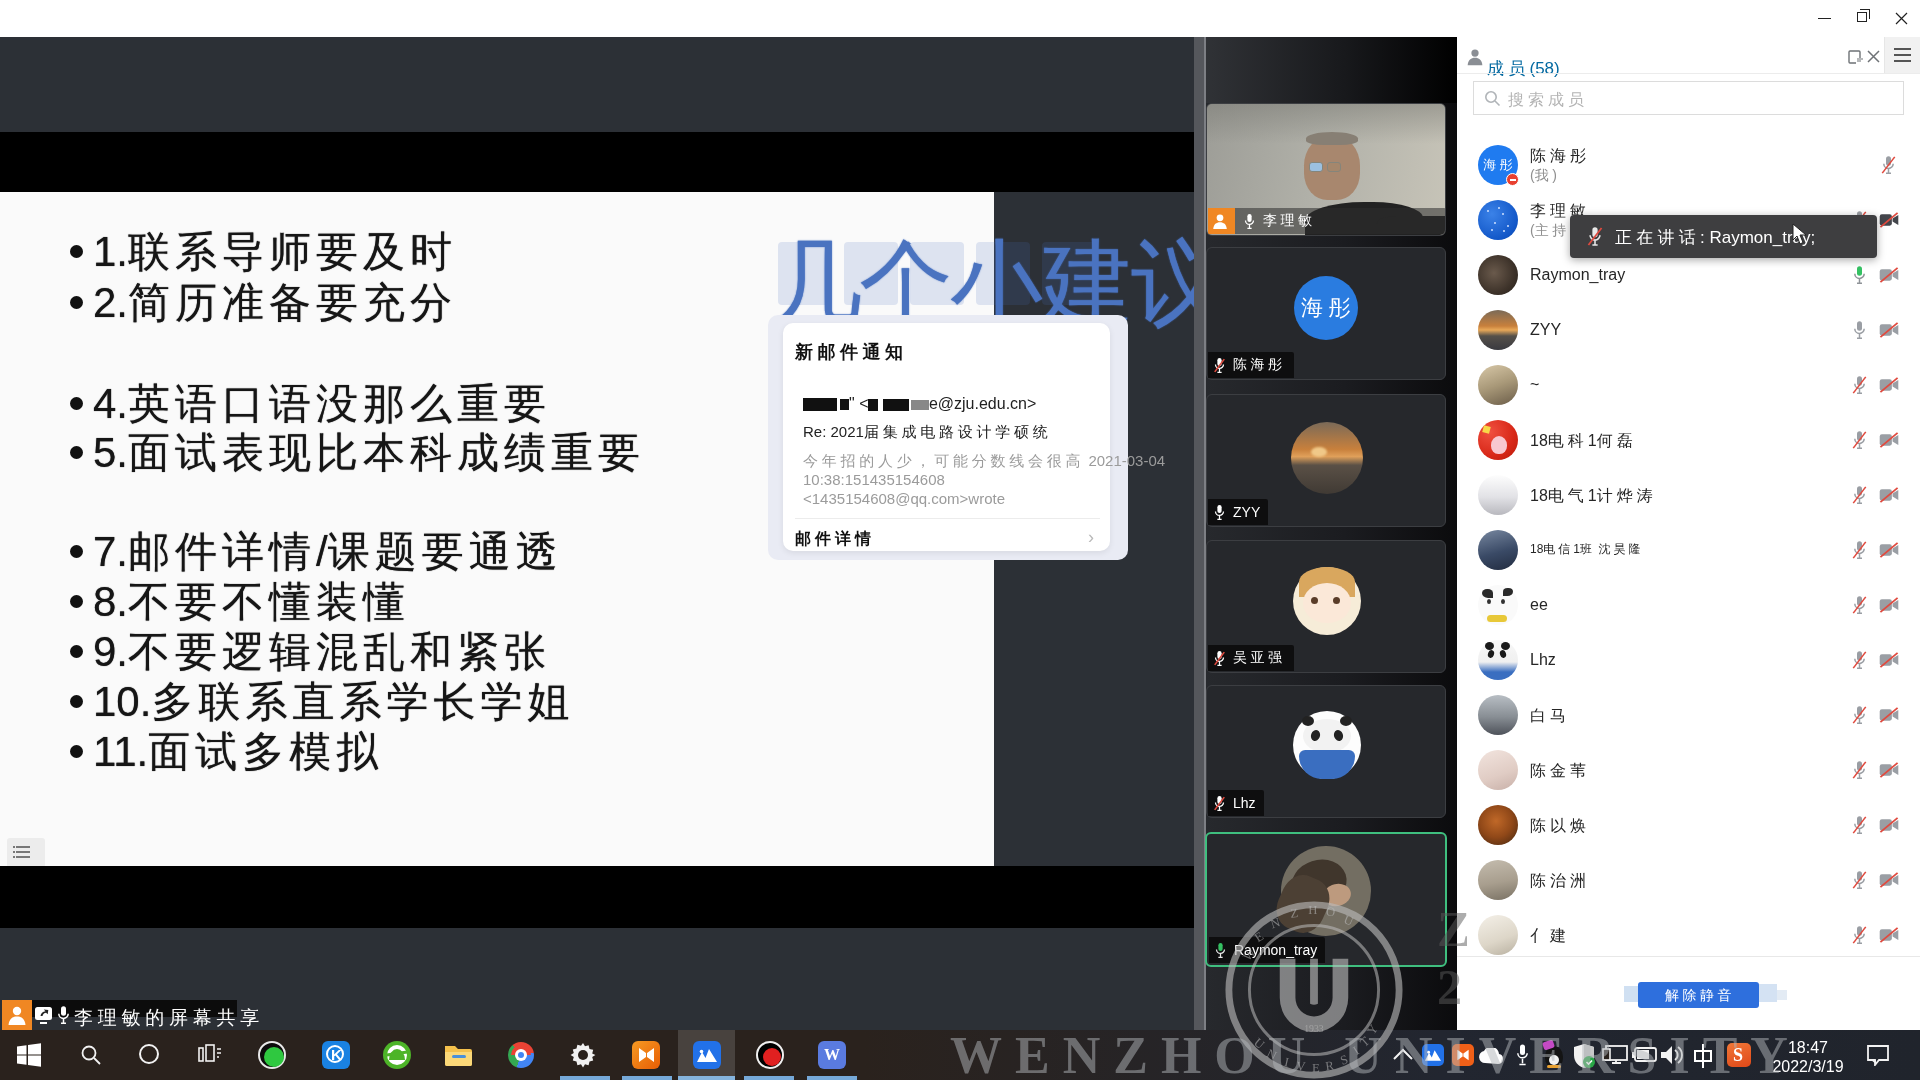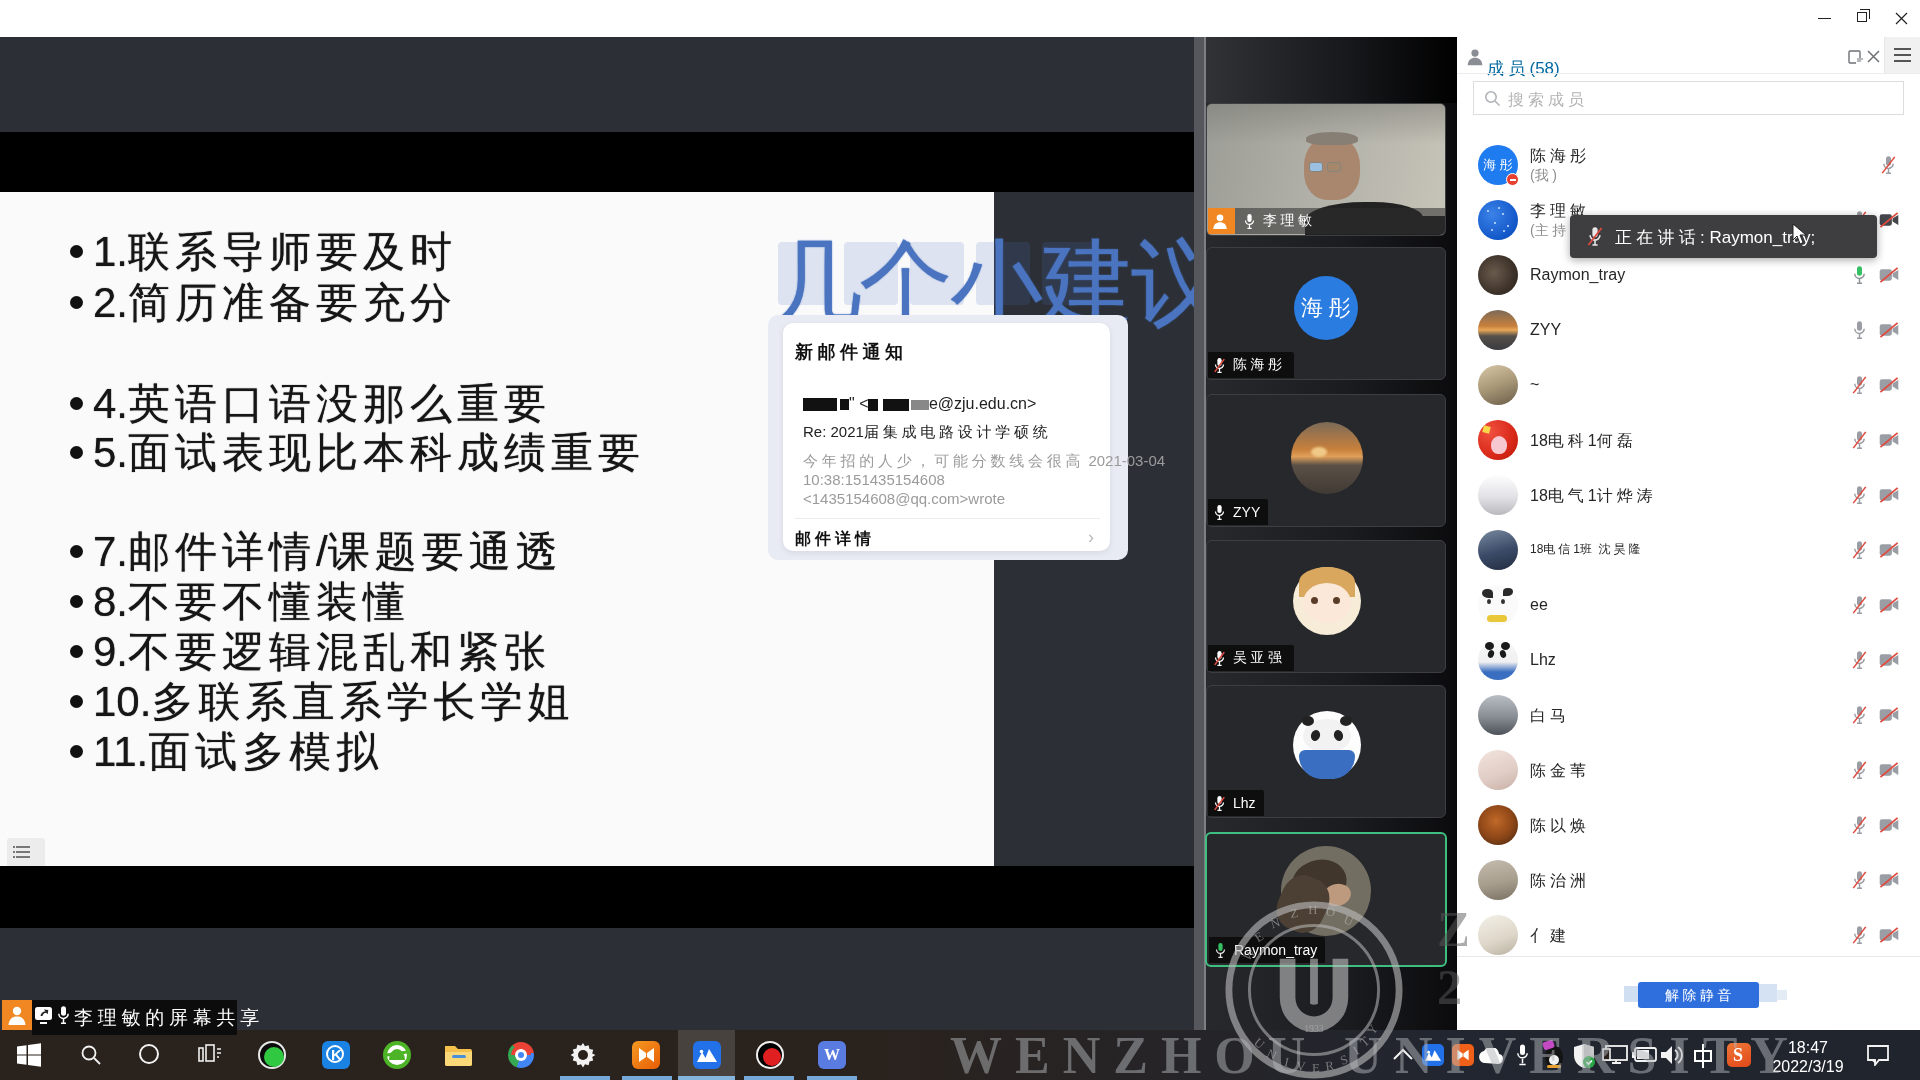--- a/index.html
+++ b/index.html
@@ -463,21 +463,21 @@
       <path d="M1 1 12 12 M12 1 1 12" stroke="#222" stroke-width="1.2"></path>
     </svg>
 </div>
 
 <div class="abs" style="left:2px;top:1000px;width:30px;height:30px;background:#f08723">
   <svg class="abs" style="left:5px;top:4px" width="20" height="22" viewBox="0 0 20 22">
       <circle cx="10" cy="7" r="4.2" fill="#fff"></circle>
       <path d="M1.5 21c.5-6 4-8.5 8.5-8.5s8 2.5 8.5 8.5z" fill="#fff"></path>
     </svg>
 </div>
-<div class="abs" style="left:32px;top:1000px;width:205px;height:35px;background:#0c0c0c;color:#fff">
+<div class="abs" style="left:32px;top:1000px;width:205px;height:17px;background:#0c0c0c;color:#fff">
   <svg class="abs" style="left:2px;top:6px" width="19" height="18" viewBox="0 0 19 18">
       <rect x="1" y="1" width="17" height="13" rx="2.5" fill="#fff"></rect>
       <path d="M6 17h7" stroke="#fff" stroke-width="2"></path>
       <path d="M6.5 10c.3-2.8 2.2-4.6 5-4.8l-1.8-1.7 4.6.4-.6 4.4-1.6-1.6c-2 .2-3.2 1.2-3.6 3.3z" fill="#222"></path>
     </svg>
   <svg class="abs" style="left:24px;top:5px" width="15" height="20" viewBox="0 0 24 32">
       <rect x="8" y="2" width="8" height="15" rx="4" fill="#fff"></rect>
       <path d="M4.5 14a7.5 7.5 0 0 0 15 0" stroke="#fff" stroke-width="2.4" fill="none"></path>
       <path d="M12 22v6M8 29h8" stroke="#fff" stroke-width="2.4"></path>
     </svg>

